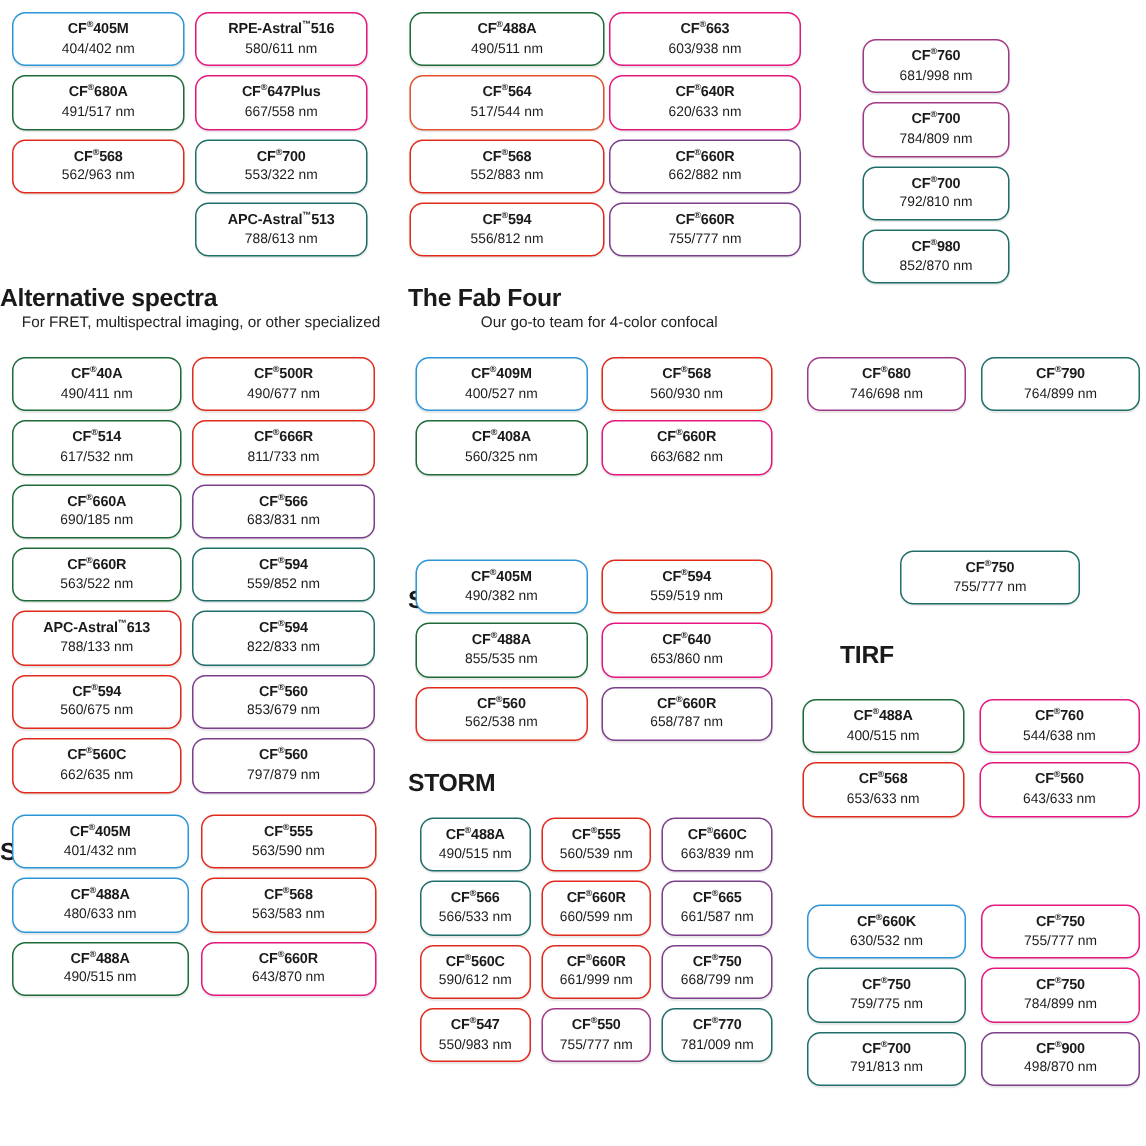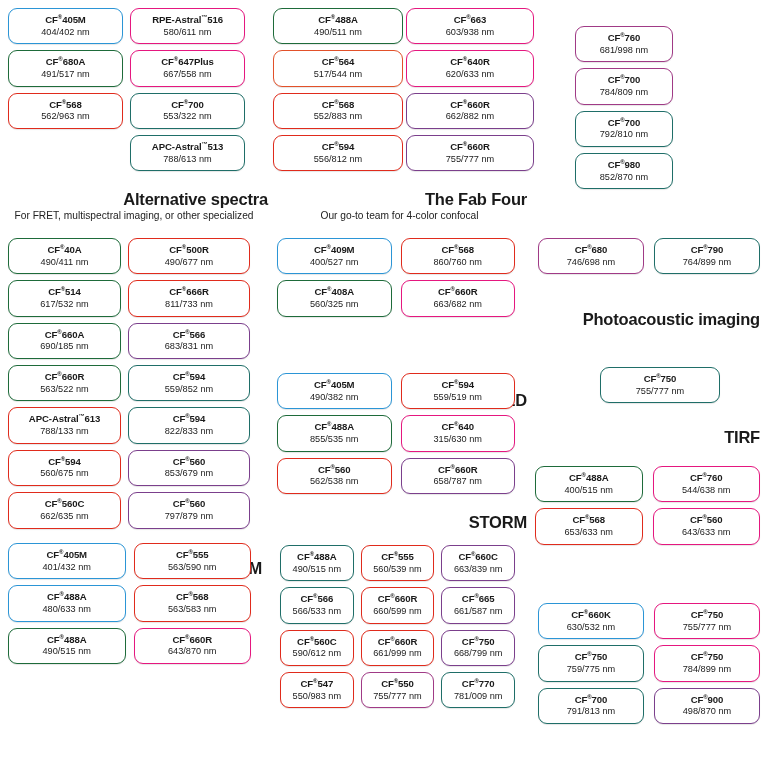--- a/index.html
+++ b/index.html
@@ -42,21 +42,21 @@
   .c-green  {border-color:#1e6b3a;}
   .c-red    {border-color:#e02b1c;}
   .c-magenta{border-color:#e5177f;}
   .c-purple {border-color:#7b3f8c;}
   .c-teal   {border-color:#1f6e68;}
   .c-orange {border-color:#e2512a;}
   .c-plum   {border-color:#a03a86;}
 
   
   .sec-title{
-    text-align:right;
+    text-align:left;
     font-size:16.5px;
     font-weight:bold;
     color:#1a1a1a;
     letter-spacing:-0.2px;
     white-space:nowrap;
   }
   .sec-sub{
     text-align:center;
     font-size:10.2px;
     font-weight:normal;
@@ -243,21 +243,21 @@
     <div class="sec-sub">Our go-to team for 4-color confocal</div>
   </div>
 
   <div class="block grid g2 gap" style="left:277px; top:238px; width:238px;">
       <div class="pill c-blue">
         <div class="nm">CF<sup>®</sup>409M</div>
         <div class="wl">400/527 nm</div>
       </div>
       <div class="pill c-red">
         <div class="nm">CF<sup>®</sup>568</div>
-        <div class="wl">860/760 nm</div>
+        <div class="wl">560/930 nm</div>
       </div>
       <div class="pill c-green">
         <div class="nm">CF<sup>®</sup>408A</div>
         <div class="wl">560/325 nm</div>
       </div>
       <div class="pill c-magenta">
         <div class="nm">CF<sup>®</sup>660R</div>
         <div class="wl">663/682 nm</div>
       </div>
     </div>
@@ -274,21 +274,21 @@
       <div class="pill c-red">
         <div class="nm">CF<sup>®</sup>594</div>
         <div class="wl">559/519 nm</div>
       </div>
       <div class="pill c-green">
         <div class="nm">CF<sup>®</sup>488A</div>
         <div class="wl">855/535 nm</div>
       </div>
       <div class="pill c-magenta">
         <div class="nm">CF<sup>®</sup>640</div>
-        <div class="wl">315/630 nm</div>
+        <div class="wl">653/860 nm</div>
       </div>
       <div class="pill c-red">
         <div class="nm">CF<sup>®</sup>560</div>
         <div class="wl">562/538 nm</div>
       </div>
       <div class="pill c-purple">
         <div class="nm">CF<sup>®</sup>660R</div>
         <div class="wl">658/787 nm</div>
       </div>
     </div>
@@ -383,23 +383,20 @@
       <div class="pill c-plum">
         <div class="nm">CF<sup>®</sup>680</div>
         <div class="wl">746/698 nm</div>
       </div>
       <div class="pill c-teal">
         <div class="nm">CF<sup>®</sup>790</div>
         <div class="wl">764/899 nm</div>
       </div>
     </div>
 
-  <div class="block" style="left:560px; top:310px; width:200px;">
-    <div class="sec-title two-line">Photoacoustic imaging</div>
-  </div>
 
   <div class="block col-stack" style="left:600px; top:367px; width:120px;">
       <div class="pill c-teal">
         <div class="nm">CF<sup>®</sup>750</div>
         <div class="wl">755/777 nm</div>
       </div>
     </div>
 
   <div class="block" style="left:560px; top:428px; width:200px;">
     <div class="sec-title">TIRF</div>

